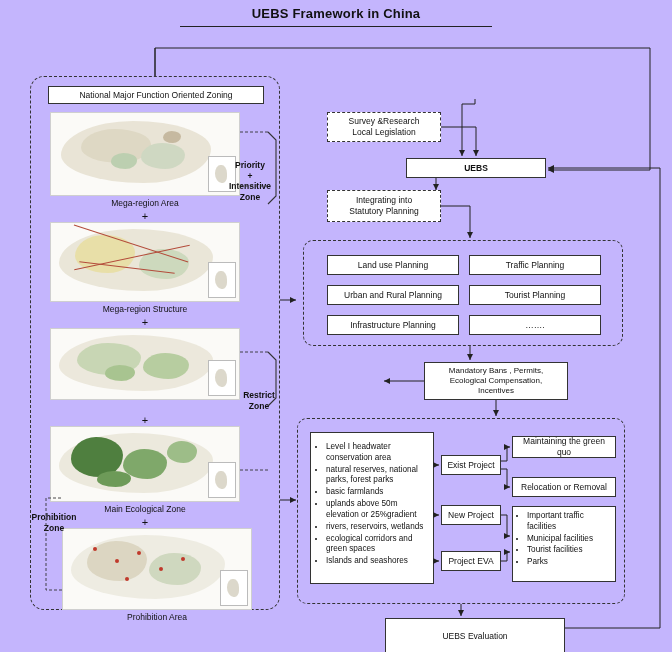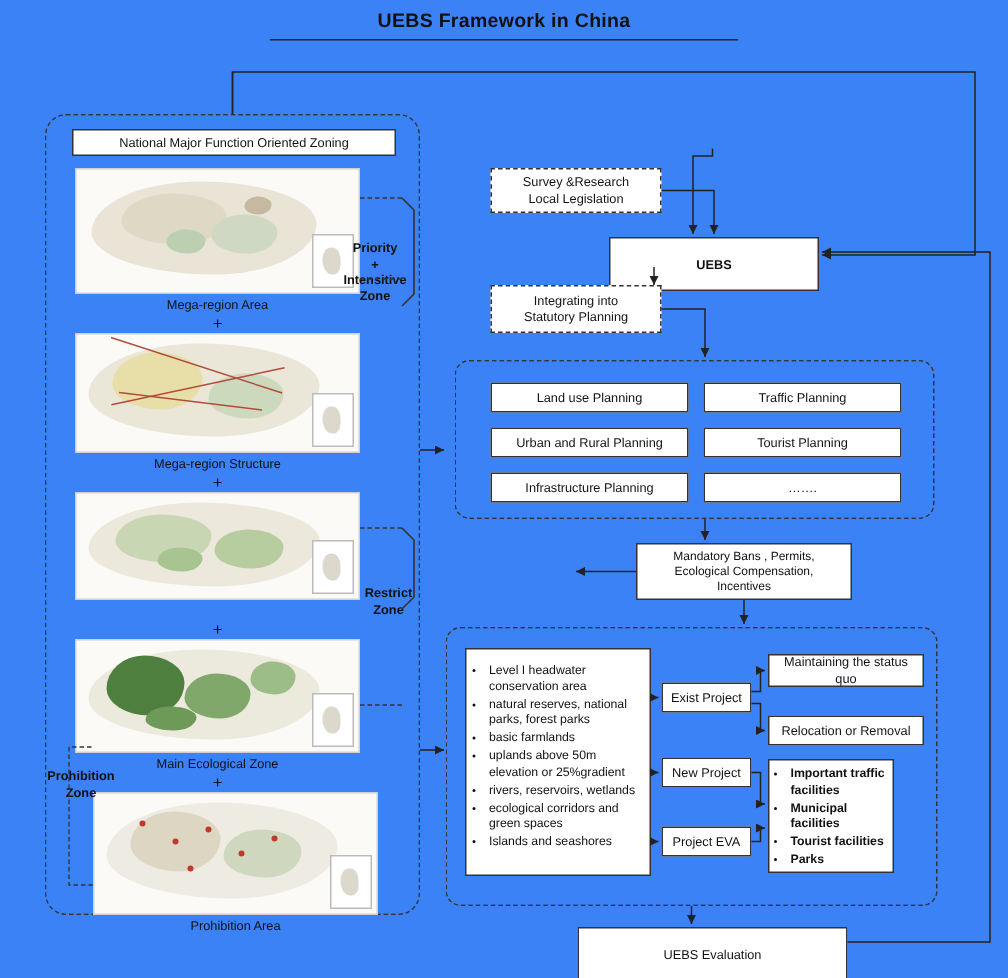--- a/index.html
+++ b/index.html
@@ -9,21 +9,21 @@
   }
   body {
     font-family: "Liberation Sans", sans-serif;
     color: #111;
   }
   #page {
     position: relative;
     width: 672px;
     height: 652px;
     overflow: hidden;
-    background: #3b82f6;
+    background: #c4b5fd;
   }
   .title {
     position: absolute;
     top: 6px;
     left: 0;
     width: 672px;
     text-align: center;
     font-size: 13px;
     font-weight: bold;
     letter-spacing: 0.2px;
@@ -213,21 +213,21 @@
   </div>
   <div class="vlabel" style="left:28px; top:512px; width:52px;">
     <span style="white-space:pre-line; font-weight:bold;">Prohibition
 Zone</span>
   </div>
 
 
   <div class="box dashed" style="left:327px; top:112px; width:114px; height:30px; white-space:pre-line;">Survey &amp;Research
 Local Legislation</div>
 
-  <div class="box" style="left:406px; top:158px; width:140px; height:36px; font-weight:bold;">UEBS</div>
+  <div class="box" style="left:406px; top:158px; width:140px; height:20px; font-weight:bold;">UEBS</div>
 
   <div class="box dashed" style="left:327px; top:190px; width:114px; height:32px; white-space:pre-line;">Integrating into
 Statutory Planning</div>
 
   <div class="panel tight" style="left:303px; top:240px; width:320px; height:106px;"></div>
   <div class="box" style="left:327px; top:255px; width:132px; height:20px;">Land use Planning</div>
   <div class="box" style="left:469px; top:255px; width:132px; height:20px;">Traffic Planning</div>
   <div class="box" style="left:327px; top:285px; width:132px; height:20px;">Urban and Rural Planning</div>
   <div class="box" style="left:469px; top:285px; width:132px; height:20px;">Tourist Planning</div>
   <div class="box" style="left:327px; top:315px; width:132px; height:20px;">Infrastructure Planning</div>
@@ -248,24 +248,24 @@
       <li>rivers, reservoirs, wetlands</li>
       <li>ecological corridors and green spaces</li>
       <li>Islands and seashores</li>
     </ul>
   </div>
 
   <div class="box" style="left:441px; top:455px; width:60px; height:20px;">Exist Project</div>
   <div class="box" style="left:441px; top:505px; width:60px; height:20px;">New Project</div>
   <div class="box" style="left:441px; top:551px; width:60px; height:20px;">Project EVA</div>
 
-  <div class="box" style="left:512px; top:436px; width:104px; height:22px;">Maintaining the status quo</div>
+  <div class="box" style="left:512px; top:436px; width:104px; height:22px;">Maintaining the green quo</div>
   <div class="box" style="left:512px; top:477px; width:104px; height:20px;">Relocation or Removal</div>
 
-  <div class="box left" style="left:512px; top:506px; width:84px; height:76px; align-items:flex-start; padding:4px 3px;font-weight:bold;">
+  <div class="box left" style="left:512px; top:506px; width:104px; height:76px; align-items:flex-start; padding:4px 3px;">
     <ul class="bullets">
       <li>Important traffic facilities</li>
       <li>Municipal facilities</li>
       <li>Tourist facilities</li>
       <li>Parks</li>
     </ul>
   </div>
 
   <div class="box" style="left:385px; top:618px; width:180px; height:36px;">UEBS Evaluation</div>
 

